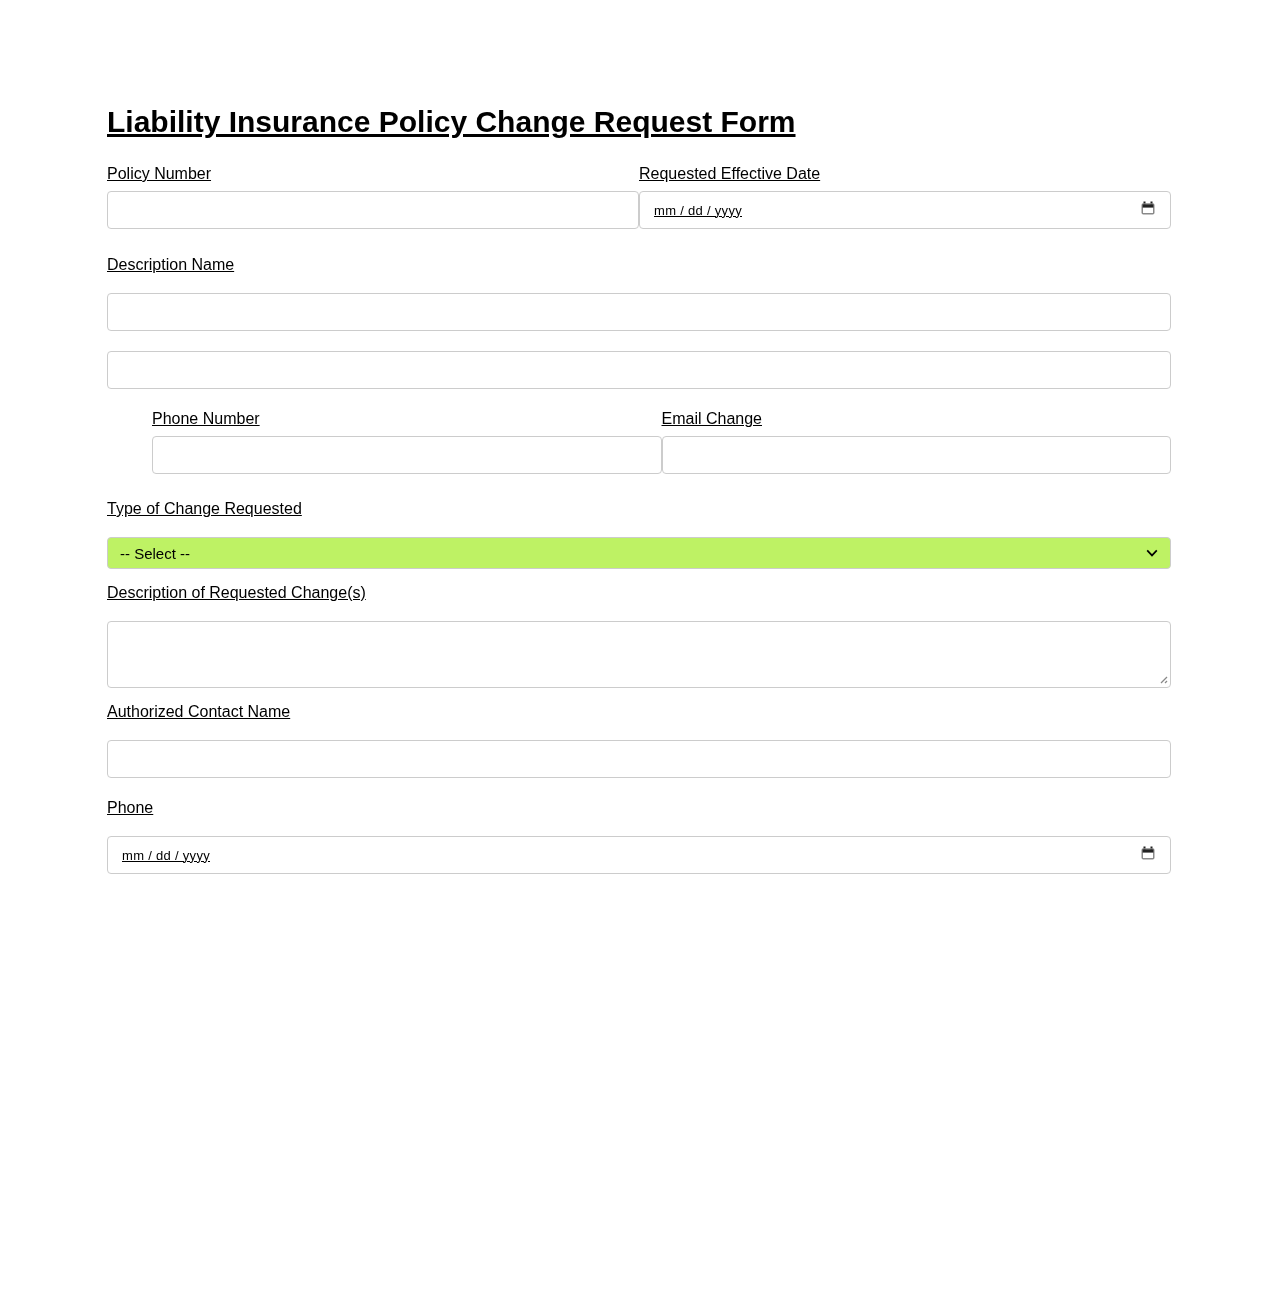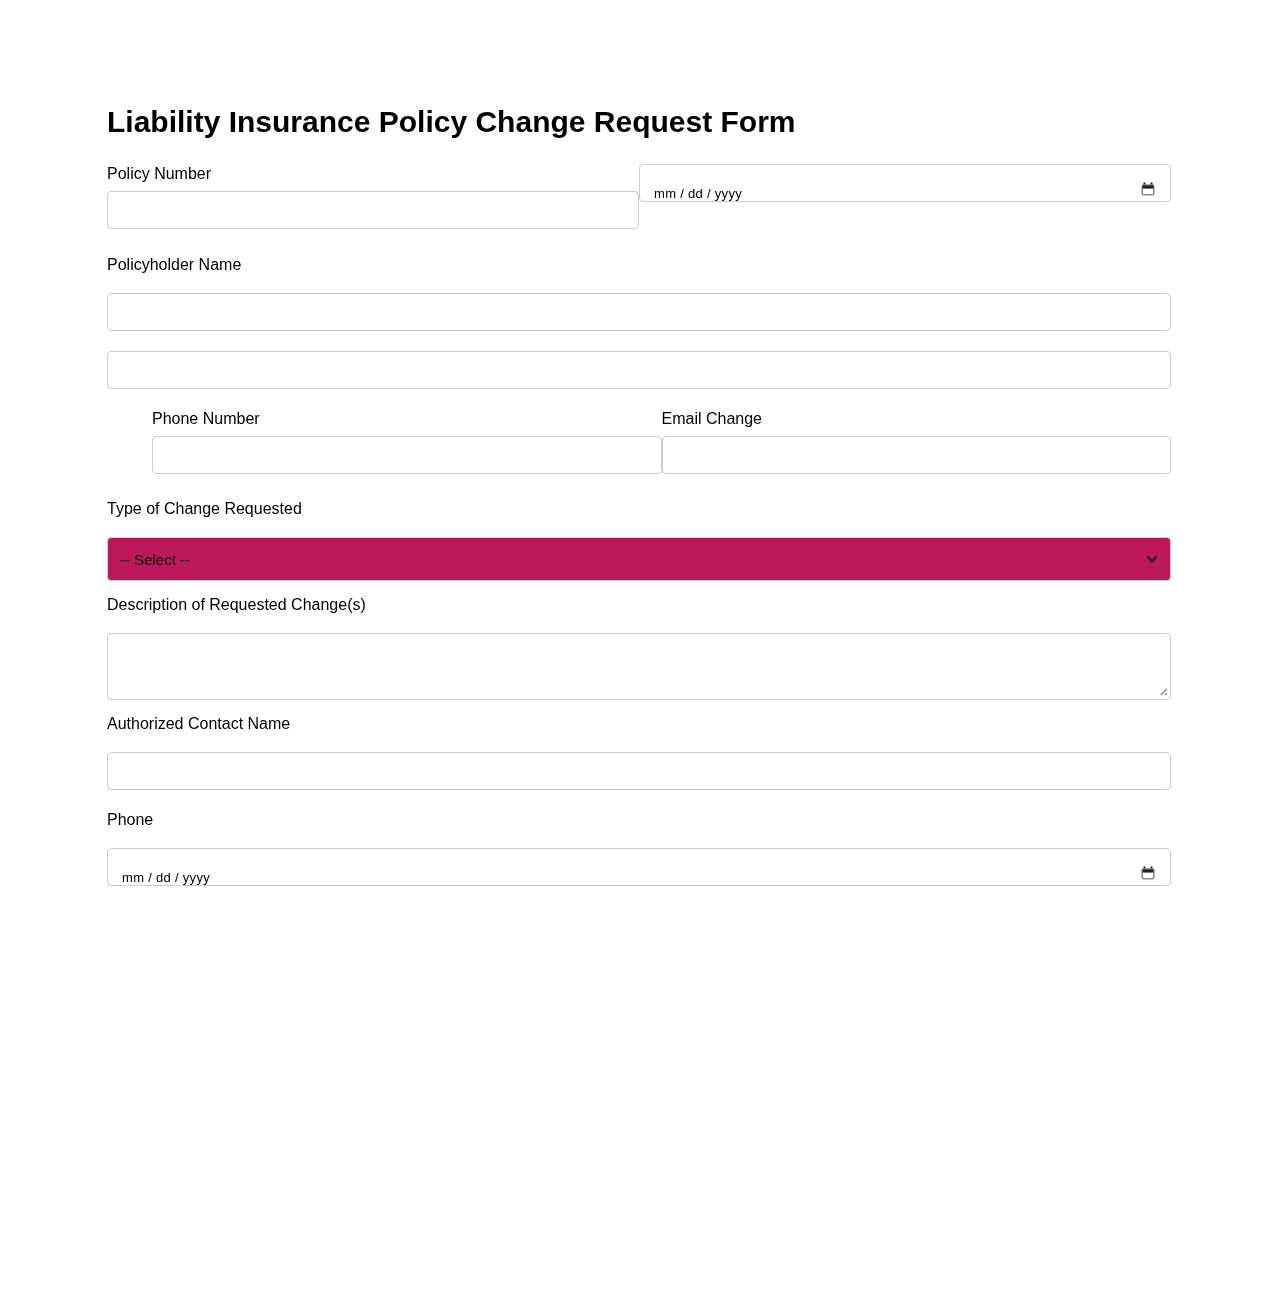--- a/index.html
+++ b/index.html
@@ -8,20 +8,21 @@
     padding: 0;
     background: #ffffff;
     font-family: "Liberation Sans", sans-serif;
     color: #000000;
   }
   body { width: 1278px; min-height: 1300px; }
   .container {
     width: 1064px;
     margin: 0 auto;
     padding-top: 104px;
+    text-decoration: underline;
   }
   h1.page-title {
     font-size: 30px;
     line-height: 35px;
     font-weight: bold;
     margin: 0 0 25px 0;
   }
   .group { }
   .mb26 { margin-bottom: 26px; }
   .mb25 { margin-bottom: 25px; margin-left: 45px; }
@@ -51,42 +52,42 @@
     outline: none;
   }
   .date-box {
     width: 100%;
     height: 38px;
     border: 1px solid #cccccc;
     border-radius: 4px;
     padding: 0 14px;
     background: #ffffff;
     display: flex;
-    align-items: flex-end;
+    align-items: center;
     justify-content: space-between;
     cursor: text;
   }
   .date-text {
     font-size: 13px;
     letter-spacing: 0.3px;
     color: #000000;
     white-space: nowrap;
   }
   .calendar-icon { flex: 0 0 auto; cursor: pointer; }
   .select-wrap { position: relative; width: 100%; }
   .select-input {
     width: 100%;
-    height: 44px;
+    height: 32px;
     border: 1px solid #cccccc;
     border-radius: 4px;
     padding: 0 34px 0 12px;
     font-size: 15px;
     font-family: "Liberation Sans", sans-serif;
     color: #000000;
-    background: #be185d;
+    background: #bef264;
     appearance: none;
     -webkit-appearance: none;
     -moz-appearance: none;
     outline: none;
   }
   .chevron-overlay {
     position: absolute;
     right: 13px;
     top: 50%;
     transform: translateY(-50%);
@@ -123,36 +124,37 @@
   <h1 class="page-title">Liability Insurance Policy Change Request Form</h1>
 
   <form>
 
     <div class="group two-col mb26">
       <div class="field">
         <label class="field-label">Policy Number</label>
         <input type="text" class="text-input" value="" style="">
       </div>
       <div class="field">
+        <label class="field-label">Requested Effective Date</label>
         <div class="date-box">
           <span class="date-text">mm / dd / yyyy</span>
           <span class="calendar-icon">
             <svg width="16" height="16" viewBox="0 0 16 16">
               <rect x="3.5" y="1.5" width="2" height="3.5" fill="#222222"></rect>
               <rect x="10.5" y="1.5" width="2" height="3.5" fill="#222222"></rect>
               <rect x="2.25" y="4" width="11.5" height="9.75" rx="1" fill="none" stroke="#8a8a8a" stroke-width="1.5"></rect>
               <rect x="2.6" y="4.4" width="10.8" height="3.2" fill="#222222"></rect>
             </svg>
           </span>
         </div>
       </div>
     </div>
 
     <div class="group fw mb20">
-      <label class="field-label">Policyholder Name</label>
+      <label class="field-label">Description Name</label>
       <input type="text" class="text-input" value="" style="">
     </div>
 
     <div class="group fw mb20">
       <input type="text" class="text-input" value="" style="">
     </div>
 
     <div class="group two-col mb25">
       <div class="field">
         <label class="field-label">Phone Number</label>

